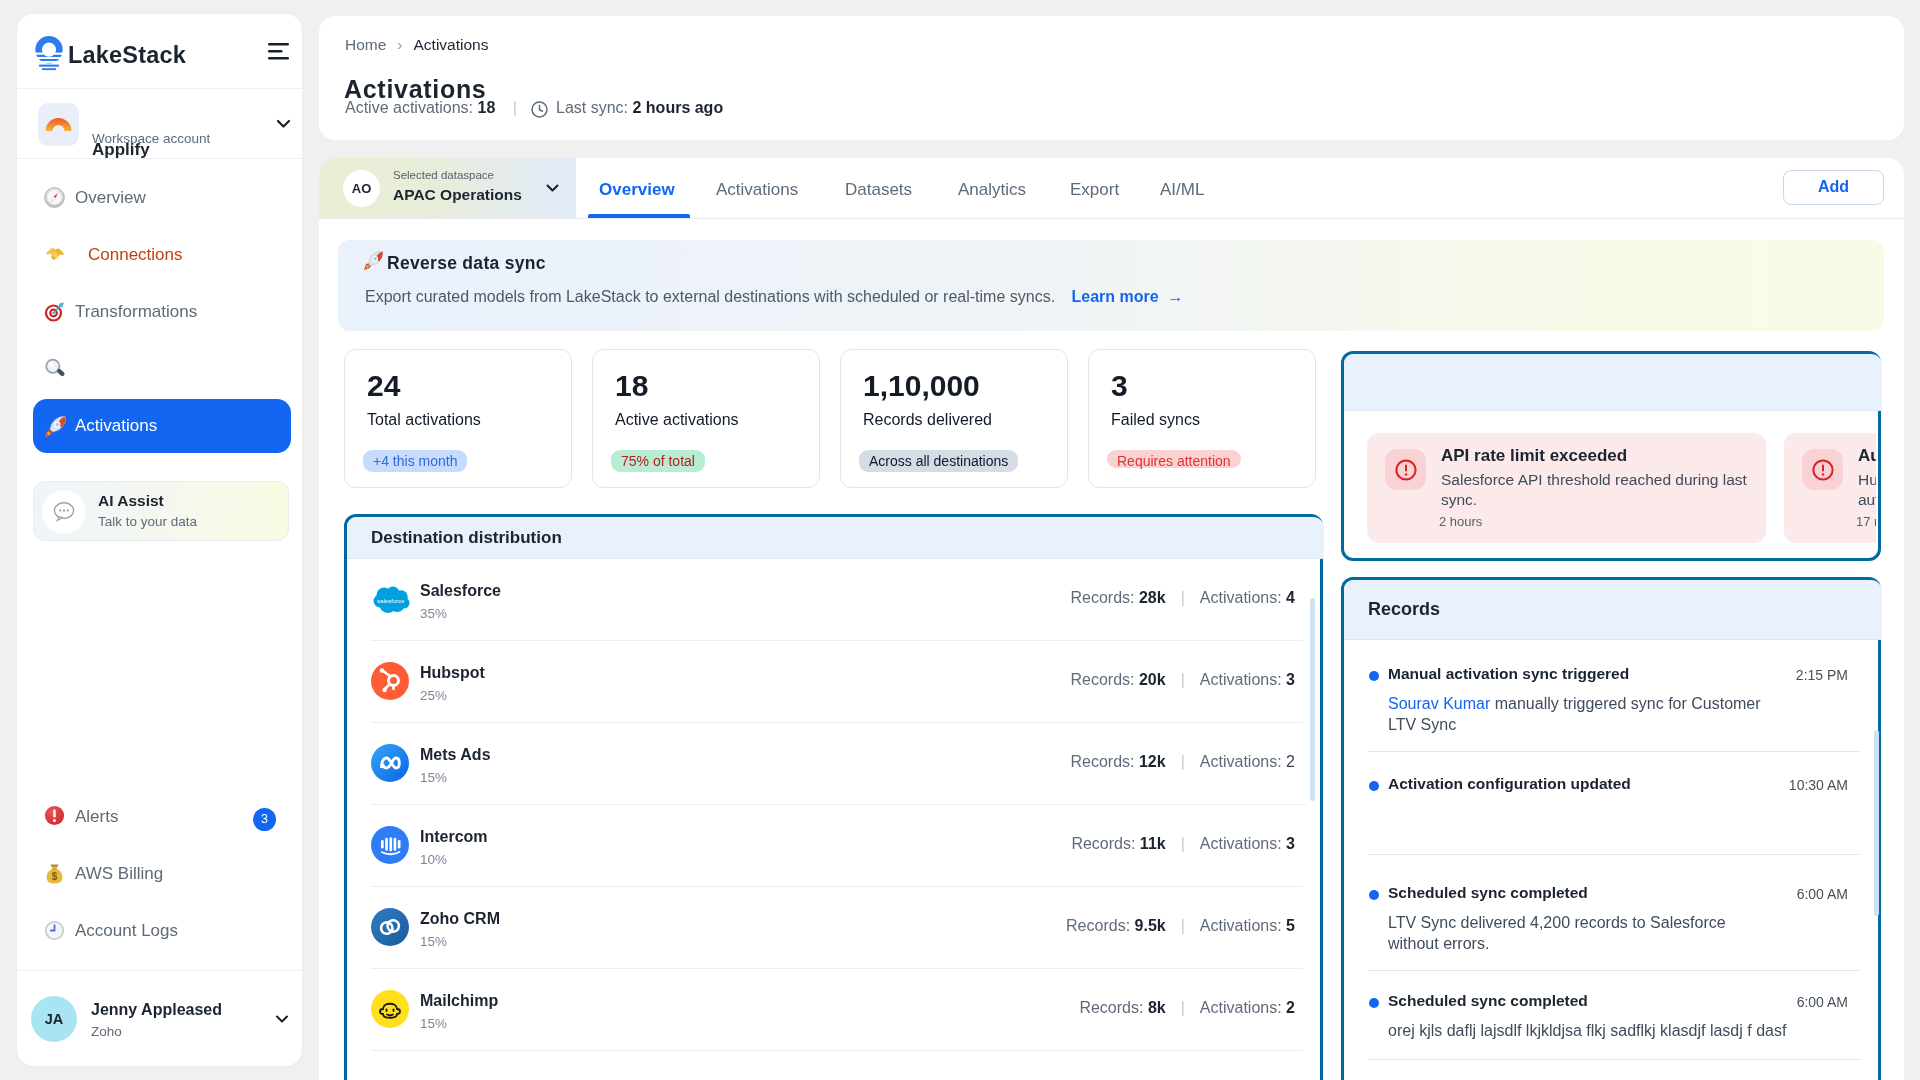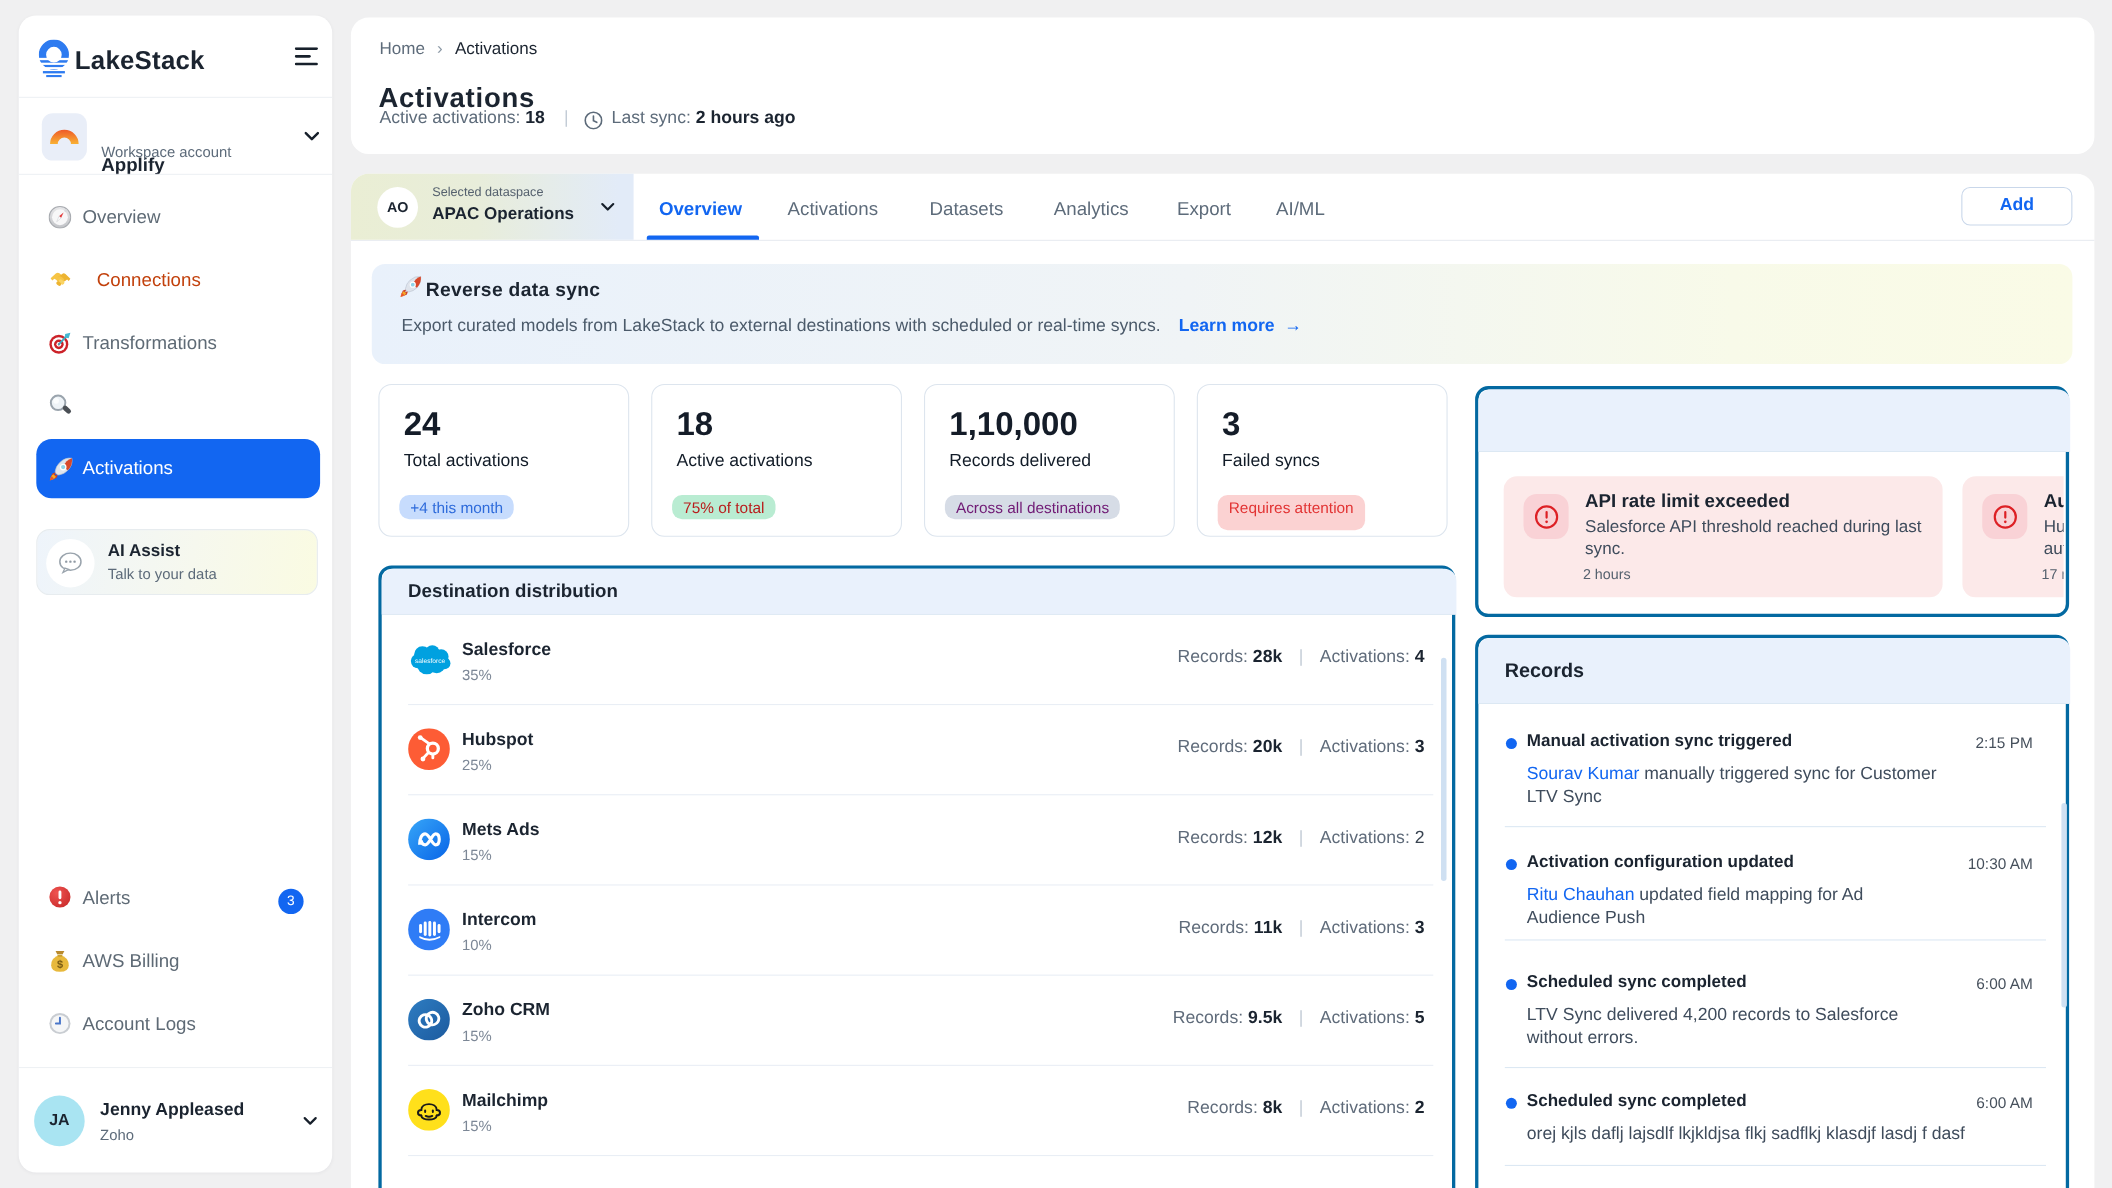--- a/index.html
+++ b/index.html
@@ -242,26 +242,26 @@
 <div class="abs" style="left:18px; top:100px; height:22px; border-radius:9px; background:#c7dcfd; color:#2e6bdb; font-size:14px; line-height:22px; padding:0 10px;">+4 this month</div>
 </div>
 <div class="abs" style="left:273px; top:191px; width:228px; height:139px; border-radius:12px; border:1px solid #dde5ee; background:#fff;">
 <div class="abs" style="left:22px; top:19px; font-size:30px; font-weight:bold; color:#141c28;">18</div>
 <div class="abs" style="left:22px; top:61px; font-size:16px; color:#111b27;">Active activations</div>
 <div class="abs" style="left:18px; top:100px; height:22px; border-radius:9px; background:#b9ecd2; color:#b91c1c; font-size:14px; line-height:22px; padding:0 10px;">75% of total</div>
 </div>
 <div class="abs" style="left:521px; top:191px; width:228px; height:139px; border-radius:12px; border:1px solid #dde5ee; background:#fff;">
 <div class="abs" style="left:22px; top:19px; font-size:30px; font-weight:bold; color:#141c28;">1,10,000</div>
 <div class="abs" style="left:22px; top:61px; font-size:16px; color:#111b27;">Records delivered</div>
-<div class="abs" style="left:18px; top:100px; height:22px; border-radius:9px; background:#d6dce6; color:#701a75; font-size:14px; line-height:22px; padding:0 10px;">Across all destinations</div>
+<div class="abs" style="left:18px; top:100px; height:22px; border-radius:9px; background:#d6dce6; color:#0f172a; font-size:14px; line-height:22px; padding:0 10px;">Across all destinations</div>
 </div>
 <div class="abs" style="left:769px; top:191px; width:228px; height:139px; border-radius:12px; border:1px solid #dde5ee; background:#fff;">
 <div class="abs" style="left:22px; top:19px; font-size:30px; font-weight:bold; color:#141c28;">3</div>
 <div class="abs" style="left:22px; top:61px; font-size:16px; color:#111b27;">Failed syncs</div>
-<div class="abs" style="left:18px; top:100px; height:32px; border-radius:9px; background:#fbd2d2; color:#e23434; font-size:14px; line-height:22px; padding:0 10px;">Requires attention</div>
+<div class="abs" style="left:18px; top:100px; height:18px; border-radius:9px; background:#fbd2d2; color:#e23434; font-size:14px; line-height:22px; padding:0 10px;">Requires attention</div>
 </div>
   <div class="bcard" style="left:1022px; top:193px; width:540px; height:210px;">
 <div class="bhead abs" style="left:0; top:0; width:538px; height:57px; border-bottom:1px solid #dce8f3;"></div>
 <div class="abs" style="left:0; top:58px; width:532px; height:151px; overflow:hidden;">
   <div class="abs" style="left:23px; top:21px; width:399px; height:110px; border-radius:12px; background:#fce9e9;">
     <div class="abs" style="left:18px; top:16px; width:41px; height:41px; border-radius:12px; background:#f9d2d6;">
       <div class="abs" style="left:9.5px; top:9.5px;">
               <svg width="22" height="22" viewBox="0 0 22 22">
 <circle cx="11" cy="11" r="9.6" fill="none" stroke="#dd2025" stroke-width="2"></circle>
 <rect x="10" y="5.5" width="2" height="7" rx="1" fill="#dd2025"></rect>
@@ -417,21 +417,20 @@
   <div class="bcard" style="left:1022px; top:419px; width:540px; height:680px;">
 <div class="bhead abs" style="left:0; top:0; width:538px; height:60px; border-bottom:1px solid #dce8f3;"></div>
 <div class="abs dark" style="left:24px; top:19px; font-size:18px; font-weight:bold;">Records</div>
 <div class="abs" style="left:25px; top:91px; width:10px; height:10px; border-radius:50%; background:#1266f1;"></div>
 <div class="abs dark" style="left:44px; top:85px; font-size:15.5px; font-weight:bold;">Manual activation sync triggered</div>
 <div class="abs" style="right:30px; top:87px; font-size:14px; color:#46505c;">2:15 PM</div>
 <div class="abs" style="left:44px; top:113px; width:400px; font-size:16px; line-height:21px; color:#3f4c5c;"><span style="color:#1266f1;">Sourav Kumar</span> manually triggered sync for Customer<br>LTV Sync</div>
       <div class="abs" style="left:25px; top:201px; width:10px; height:10px; border-radius:50%; background:#1266f1;"></div>
 <div class="abs dark" style="left:44px; top:195px; font-size:15.5px; font-weight:bold;">Activation configuration updated</div>
 <div class="abs" style="right:30px; top:197px; font-size:14px; color:#46505c;">10:30 AM</div>
-<div class="abs" style="left:44px; top:223px; width:400px; font-size:16px; line-height:21px; color:#3f4c5c;"><span style="color:#1266f1;">Ritu Chauhan</span> updated field mapping for Ad<br>Audience Push</div>
       <div class="abs" style="left:25px; top:310px; width:10px; height:10px; border-radius:50%; background:#1266f1;"></div>
 <div class="abs dark" style="left:44px; top:304px; font-size:15.5px; font-weight:bold;">Scheduled sync completed</div>
 <div class="abs" style="right:30px; top:306px; font-size:14px; color:#46505c;">6:00 AM</div>
 <div class="abs" style="left:44px; top:332px; width:400px; font-size:16px; line-height:21px; color:#3f4c5c;">LTV Sync delivered 4,200 records to Salesforce<br>without errors.</div>
       <div class="abs" style="left:25px; top:418px; width:10px; height:10px; border-radius:50%; background:#1266f1;"></div>
 <div class="abs dark" style="left:44px; top:412px; font-size:15.5px; font-weight:bold;">Scheduled sync completed</div>
 <div class="abs" style="right:30px; top:414px; font-size:14px; color:#46505c;">6:00 AM</div>
 <div class="abs" style="left:44px; top:440px; width:400px; font-size:16px; line-height:21px; color:#3f4c5c;">orej kjls daflj lajsdlf lkjkldjsa flkj sadflkj klasdjf lasdj f dasf</div>
       <div class="abs" style="left:24px; top:171px; width:492px; height:1px; background:#dce8f3;"></div>
       <div class="abs" style="left:24px; top:274px; width:492px; height:1px; background:#dce8f3;"></div>

